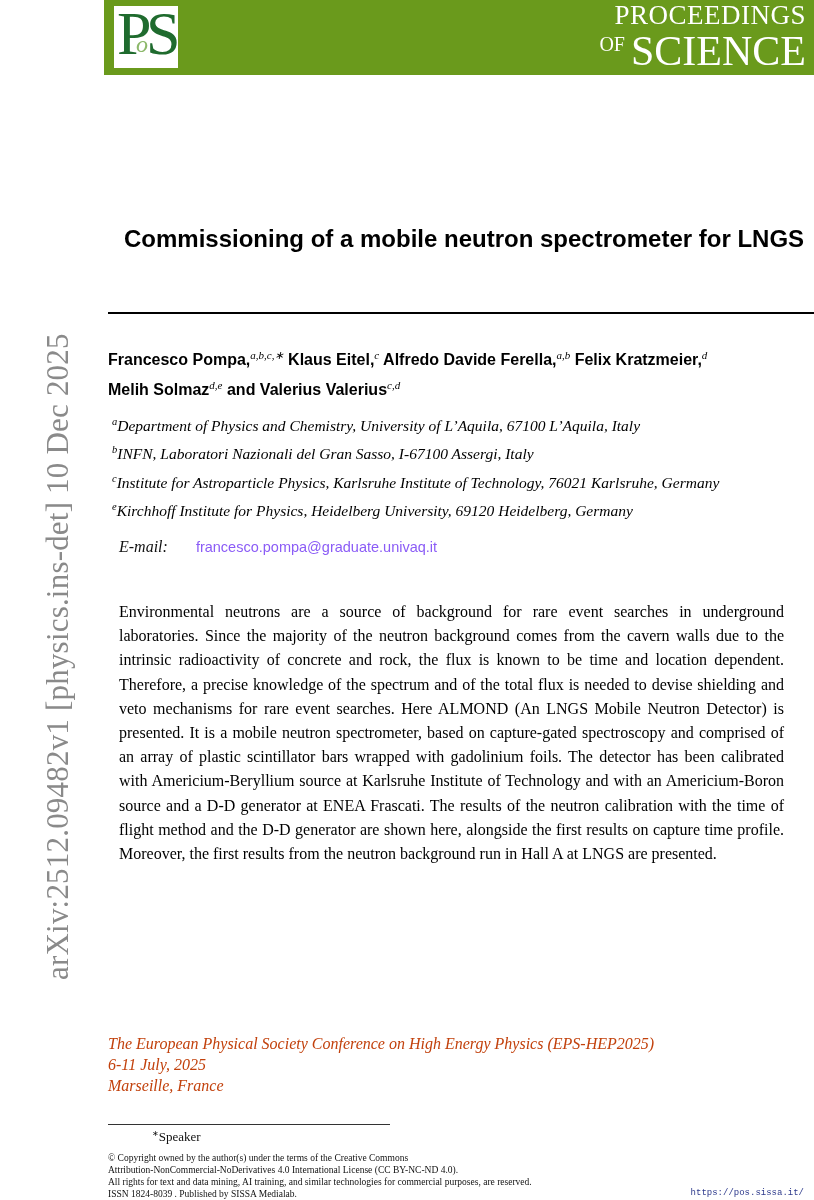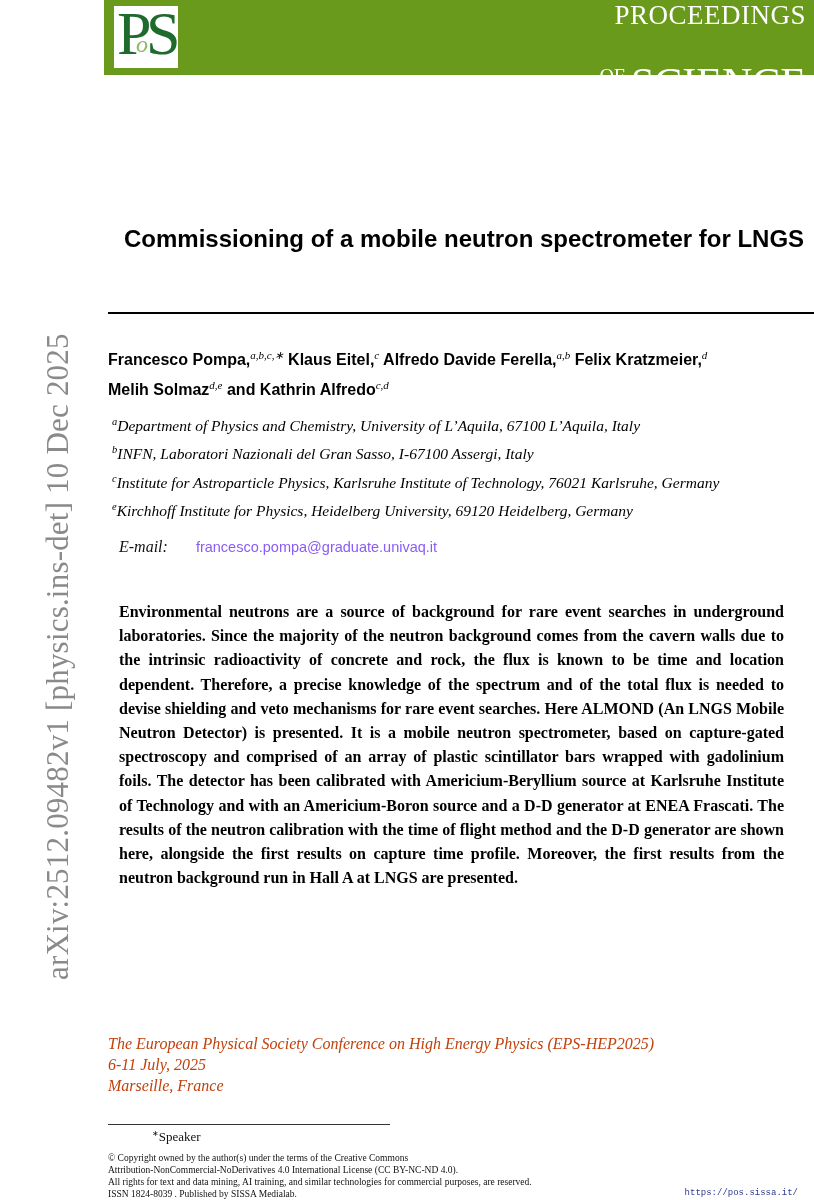--- a/index.html
+++ b/index.html
@@ -3,39 +3,39 @@
 <meta charset="utf-8">
 <style>
   html, body { margin:0; padding:0; background:#ffffff; }
   body { width:814px; height:1200px; position:relative; overflow:hidden; font-family:"Liberation Serif", serif; color:#111; }
   .banner { position:absolute; left:104px; top:0; width:710px; height:75px; background:#6a9a1c; }
   .logo-box { position:absolute; left:10px; top:6px; width:64px; height:62px; background:#fff; overflow:hidden; }
   .logo-p { position:absolute; left:3px; top:-4px; font-family:"Liberation Serif", serif; font-size:62px; color:#1f6b2e; line-height:1; }
   .logo-o { position:absolute; left:22px; top:26px; font-family:"Liberation Serif", serif; font-size:24px; color:#8cb86a; font-style:italic; line-height:1; }
   .logo-s { position:absolute; left:32px; top:-4px; font-family:"Liberation Serif", serif; font-size:62px; color:#1f6b2e; line-height:1; }
   .brand-top { position:absolute; right:8px; top:2px; font-family:"Liberation Serif", serif; font-size:27px; color:#fff; letter-spacing:0.5px; line-height:1; }
-  .brand-bottom { position:absolute; right:8px; top:30px; color:#fff; font-family:"Liberation Serif", serif; line-height:1; white-space:nowrap;margin-top:32px; }
+  .brand-bottom { position:absolute; right:8px; top:30px; color:#fff; font-family:"Liberation Serif", serif; line-height:1; white-space:nowrap; }
   .brand-of { font-size:20px; vertical-align:top; position:relative; top:4px; margin-right:6px; }
   .brand-science { font-size:42px; }
   .arxiv { position:absolute; left:40px; top:980px; transform-origin:0 0; transform:rotate(-90deg); font-family:"Liberation Serif", serif; font-size:31px; color:#8a8a8a; white-space:nowrap; letter-spacing:0.2px; }
   .title { position:absolute; left:108px; top:204px; width:700px; font-family:"Liberation Sans", sans-serif; font-weight:bold; font-size:24px; line-height:38px; color:#000; }
   .rule { position:absolute; left:108px; top:312px; width:706px; height:2px; background:#000; }
   .authors { position:absolute; left:108px; top:343px; width:706px; font-family:"Liberation Sans", sans-serif; font-weight:bold; font-size:16px; line-height:24px; color:#000; }
   .authors sup { font-family:"Liberation Serif", serif; font-style:italic; font-weight:normal; font-size:11px; }
   .affils { position:absolute; left:112px; top:410px; width:702px; font-style:italic; font-size:15.5px; line-height:24.2px; color:#000; }
   .affils sup { font-size:10.5px; }
   .email { position:absolute; left:119px; top:538px; font-size:16px; font-style:italic; }
   .email-addr { font-family:Liberation Sans, sans-serif; font-style:normal; color:#8b5cf6; font-size:14.5px; margin-left:24px; }
-  .abstract { position:absolute; left:119px; top:600px; width:665px; font-size:16px; line-height:24.2px; text-align:justify; color:#000;font-weight:bold; }
+  .abstract { position:absolute; left:119px; top:600px; width:665px; font-size:16px; line-height:24.2px; text-align:justify; color:#000; }
   .conf { position:absolute; left:108px; top:1033px; font-style:italic; font-size:16px; line-height:21px; color:#c2410c; }
   .fnrule { position:absolute; left:108px; top:1124px; width:282px; height:1px; background:#333; }
   .speaker { position:absolute; left:128px; top:1129px; font-size:13px;margin-left:24px; }
   .speaker sup { font-size:8px; }
   .license { position:absolute; left:108px; top:1152px; font-size:9.5px; line-height:12px; color:#111; }
-  .pos-url { position:absolute; right:16px; top:1188px; font-family:"Liberation Mono", monospace; font-size:9px; color:#2e3a8c; }
+  .pos-url { position:absolute; right:10px; top:1188px; font-family:"Liberation Mono", monospace; font-size:9px; color:#2e3a8c; }
 </style>
 </head>
 <body>
 
 <div class="banner">
   <div class="logo-box">
     <span class="logo-p">P</span>
     <span class="logo-o">o</span>
     <span class="logo-s">S</span>
   </div>
@@ -49,21 +49,21 @@
 
 <h1 class="title" style="margin:16px;">Commissioning of a mobile neutron spectrometer for LNGS</h1>
 <div class="rule"></div>
 
 <div class="authors">
   <span><span>Francesco Pompa,</span><sup>a,b,c,∗</sup></span>
   <span><span>Klaus Eitel,</span><sup>c</sup></span>
   <span><span>Alfredo Davide Ferella,</span><sup>a,b</sup></span>
   <span><span>Felix Kratzmeier,</span><sup>d</sup></span><br>
   <span><span>Melih Solmaz</span><sup>d,e</sup></span>
-  <span><span>and Kathrin Alfredo</span><sup>c,d</sup></span>
+  <span><span>and Valerius Valerius</span><sup>c,d</sup></span>
 </div>
 
 <div class="affils">
   <div><sup>a</sup><span>Department of Physics and Chemistry, University of L’Aquila, 67100 L’Aquila, Italy</span></div>
   <div><sup>b</sup><span>INFN, Laboratori Nazionali del Gran Sasso, I-67100 Assergi, Italy</span></div>
   <div><sup>c</sup><span>Institute for Astroparticle Physics, Karlsruhe Institute of Technology, 76021 Karlsruhe, Germany</span></div>
   <div><sup>e</sup><span>Kirchhoff Institute for Physics, Heidelberg University, 69120 Heidelberg, Germany</span></div>
 </div>
 
 <div class="email">

